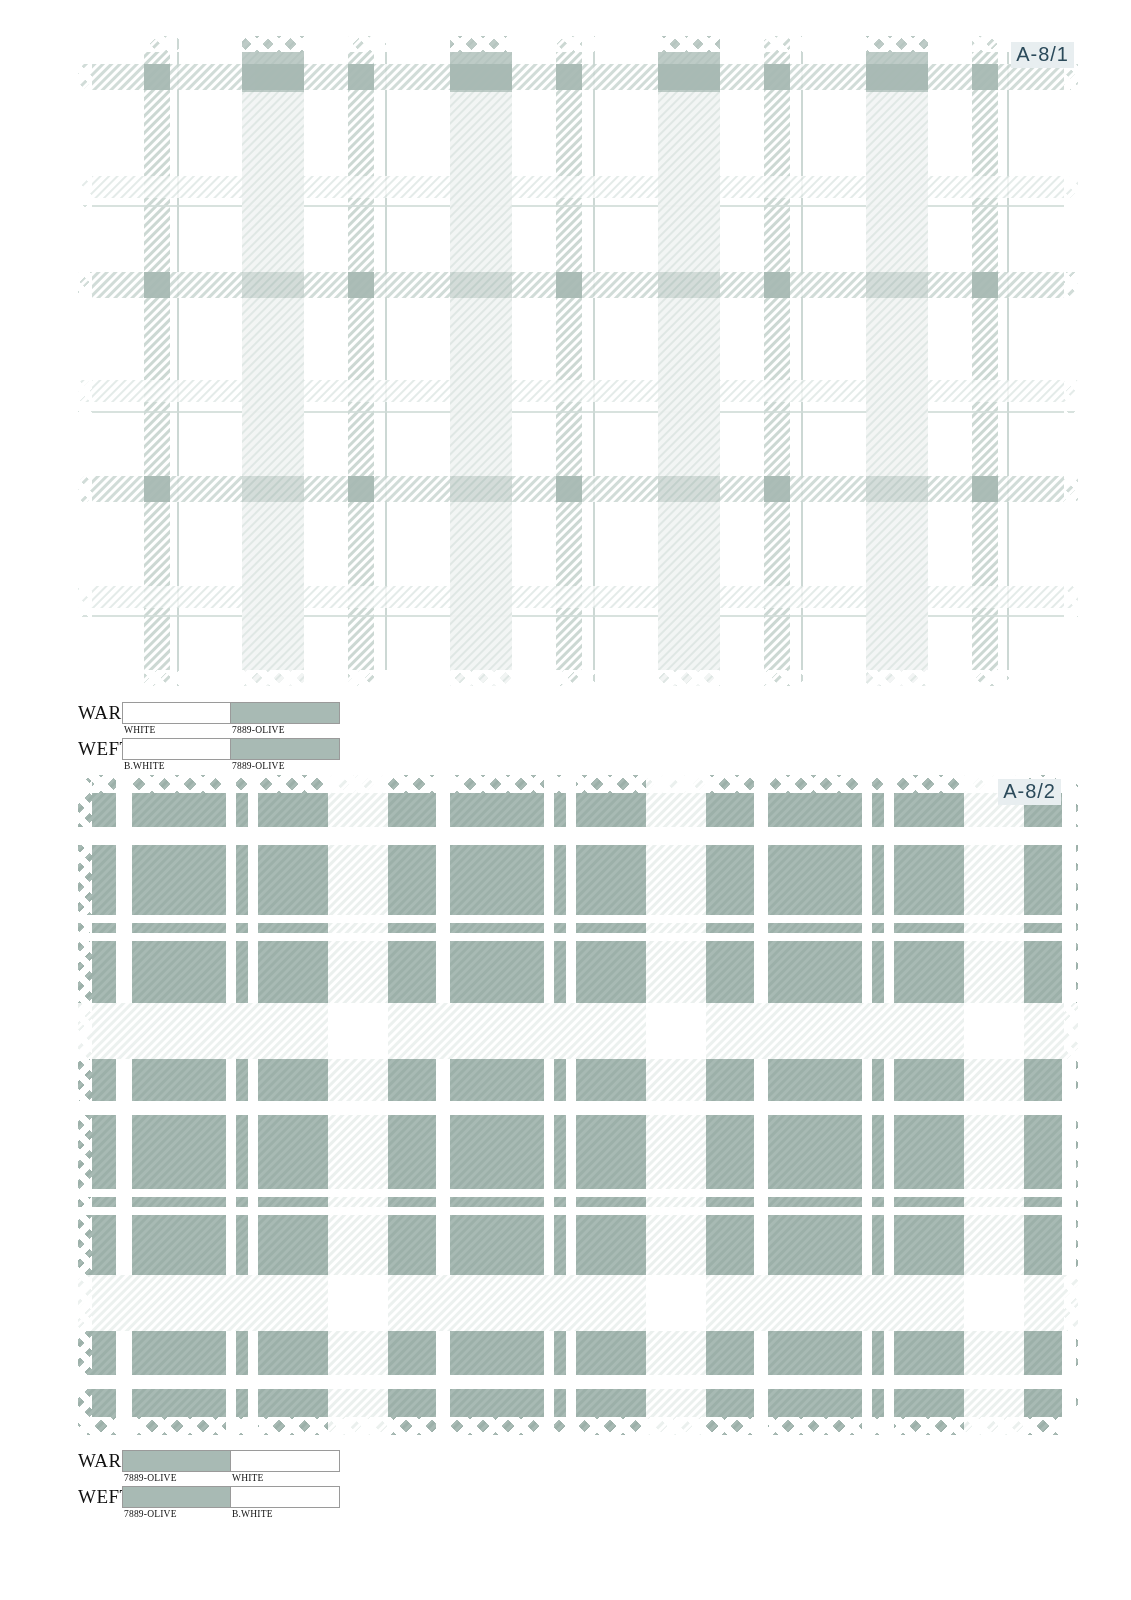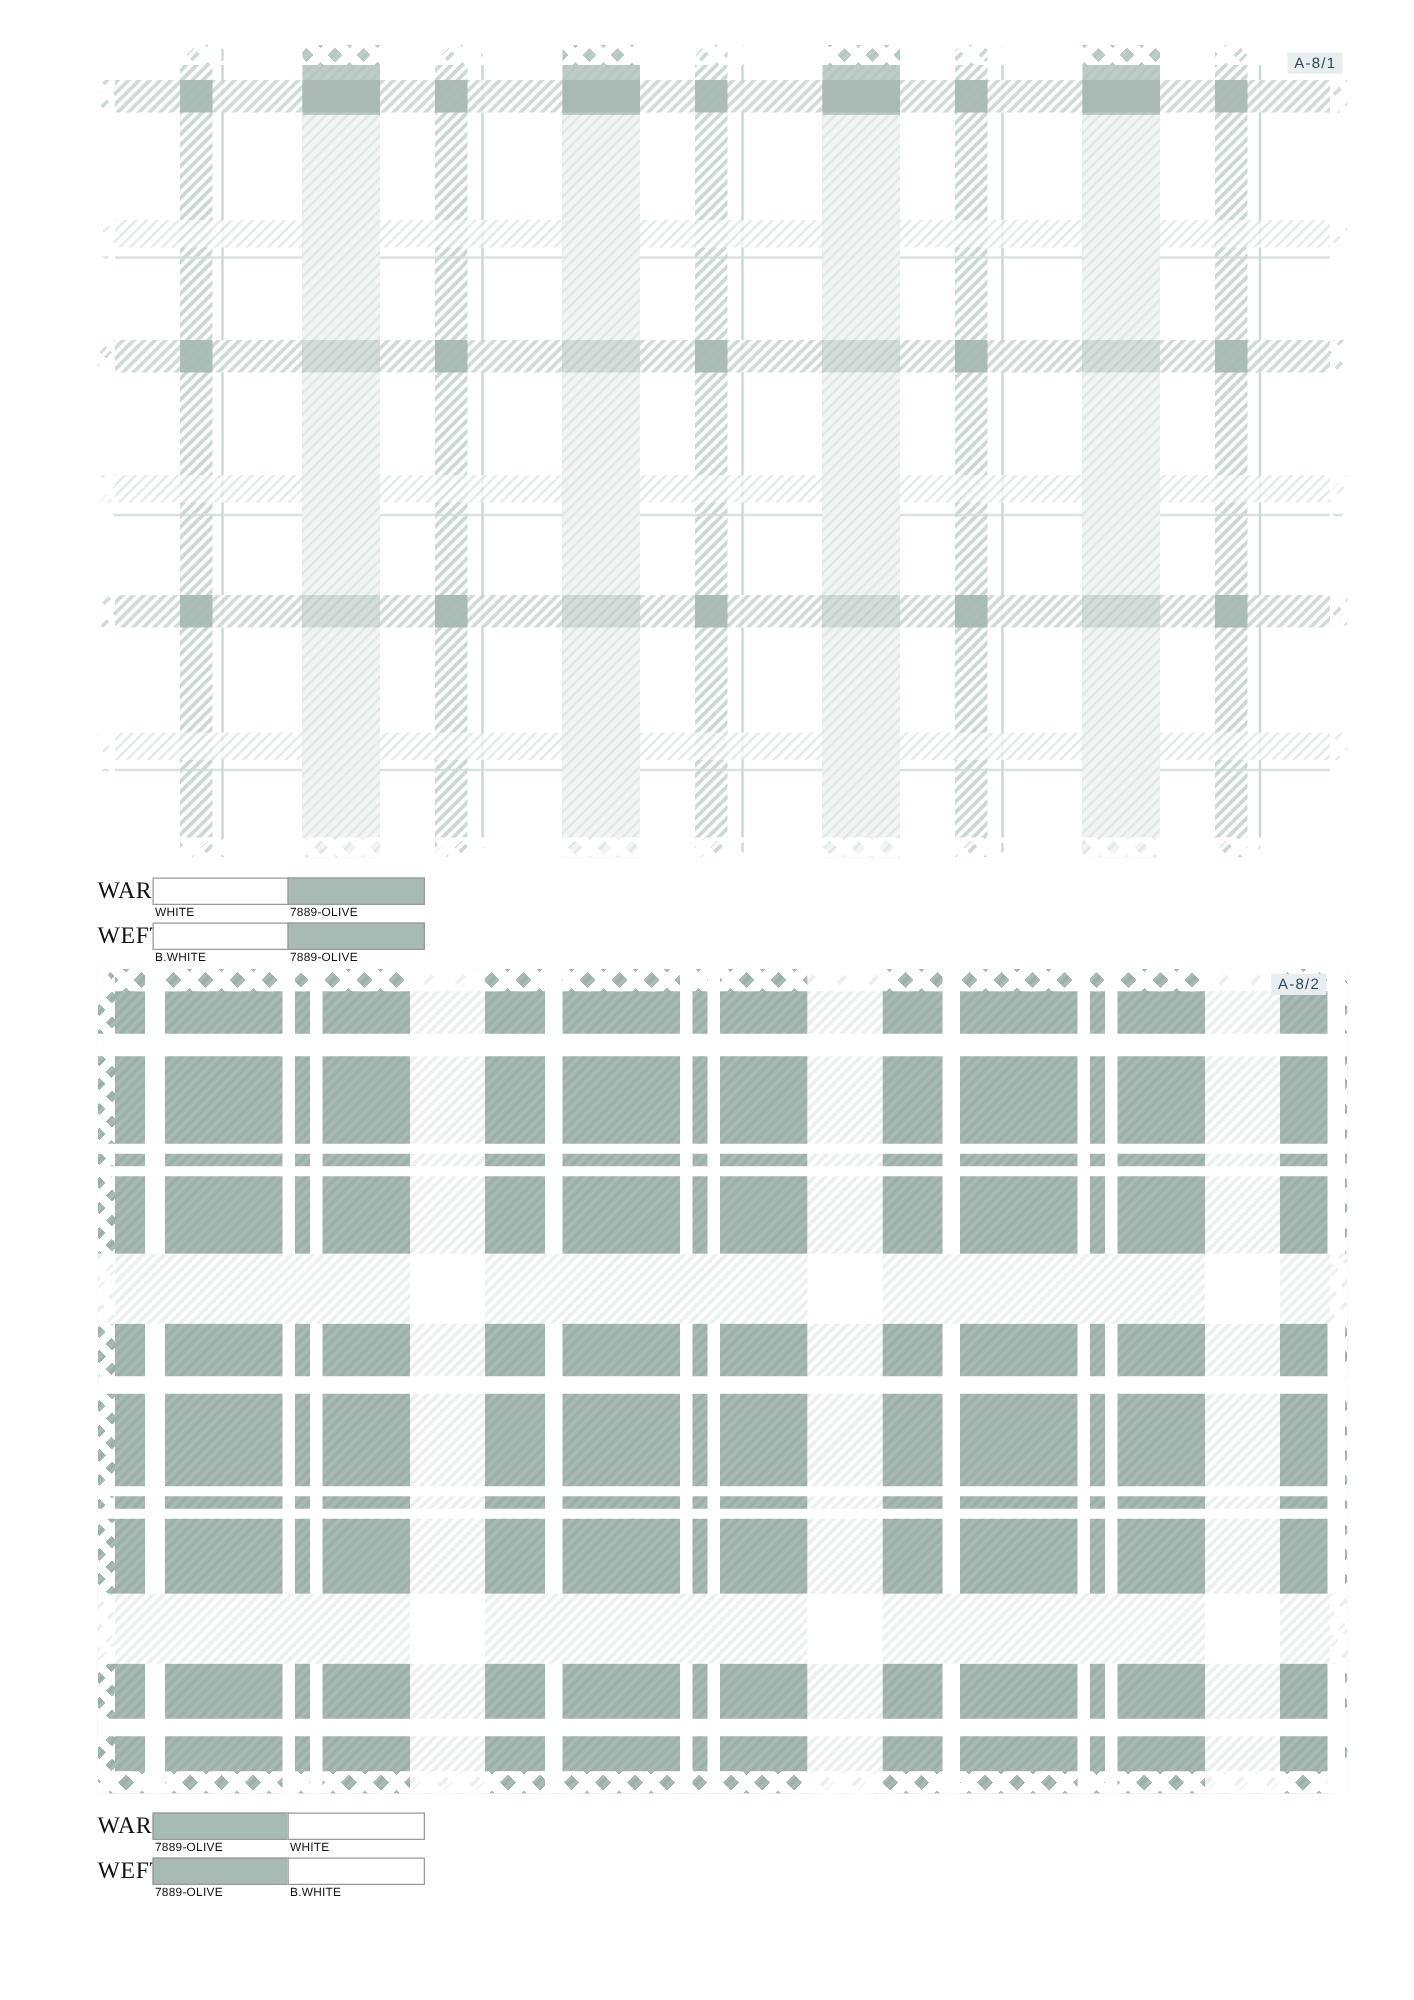--- a/index.html
+++ b/index.html
@@ -27,21 +27,21 @@
   }
   .swatch .cloth {
     position: absolute;
     inset: 0;
   }
 
   .code-label {
     position: absolute;
     z-index: 9;
     font-family: "Liberation Sans", sans-serif;
-    font-size: 12px;
+    font-size: 20px;
     letter-spacing: 1px;
     color: #2b4a5a;
     background: #e8eef0;
     padding: 1px 5px 2px 5px;
   }
 
   
   .legend {
     position: absolute;
     font-family: "Liberation Serif", serif;
@@ -61,21 +61,21 @@
   }
   .chip {
     position: absolute;
     height: 22px;
     border: 1px solid #9a9a9a;
     box-sizing: border-box;
   }
   .chip-cap {
     position: absolute;
     font-size: 9.5px;
-    font-family: Liberation Sans, sans-serif;
+    font-family: Liberation Serif, serif;
     color: #111;
     top: 23px;
     letter-spacing: 0.2px;
     white-space: nowrap;
   }
 
   .olive { background: #a8bab4; }
   .whitechip { background: #ffffff; }
 </style>
 </head>

